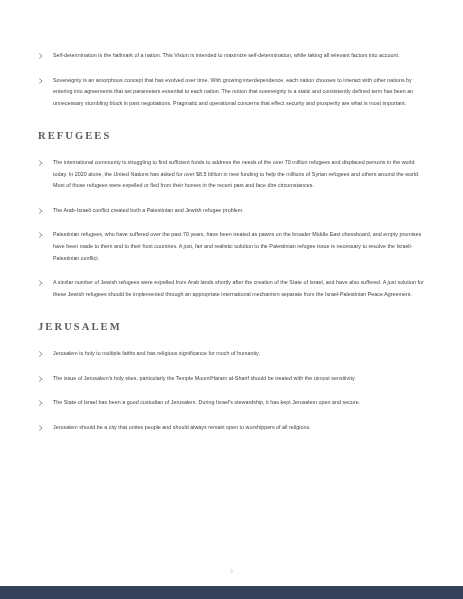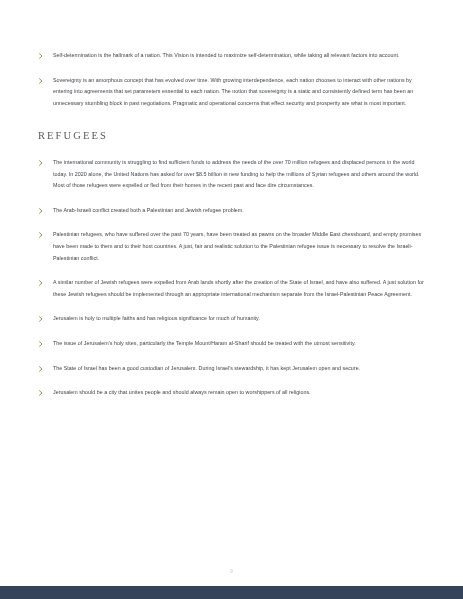--- a/index.html
+++ b/index.html
@@ -22,21 +22,21 @@
     position: absolute;
     left: 38px;
     top: 50px;
     width: 390px;
   }
   .section-heading {
     font-family: "Liberation Serif", serif;
     font-size: 10.5px;
     letter-spacing: 2.1px;
     color: #5a5a5a;
-    font-weight: 400;
+    font-weight: 700;
     margin: 0;
     padding: 0;
     line-height: 1.2;
   }
   .heading-block {
     margin-top: 21px;
     margin-bottom: 14px;
   }
   .bullet-row {
     display: flex;
@@ -144,20 +144,23 @@
         <span class="bullet-icon">
           <svg width="6" height="6" viewBox="0 0 8 8" aria-hidden="true">
               <path d="M2 1 L5.4 4 L2 7" fill="none" stroke="#7ba05b" stroke-width="1.3" stroke-linecap="round" stroke-linejoin="round"></path>
             </svg>
         </span>
         <span class="bullet-text">A similar number of Jewish refugees were expelled from Arab lands shortly after the creation of the State of Israel, and have also suffered. A just solution for these Jewish refugees should be implemented through an appropriate international mechanism separate from the Israel-Palestinian Peace Agreement.</span>
       </div>
     </div>
 
     <div>
+      <div class="heading-block">
+        <div class="section-heading">JERUSALEM</div>
+      </div>
       <div class="bullet-row">
         <span class="bullet-icon">
           <svg width="6" height="6" viewBox="0 0 8 8" aria-hidden="true">
               <path d="M2 1 L5.4 4 L2 7" fill="none" stroke="#7ba05b" stroke-width="1.3" stroke-linecap="round" stroke-linejoin="round"></path>
             </svg>
         </span>
         <span class="bullet-text">Jerusalem is holy to multiple faiths and has religious significance for much of humanity.</span>
       </div>
       <div class="bullet-row">
         <span class="bullet-icon">

